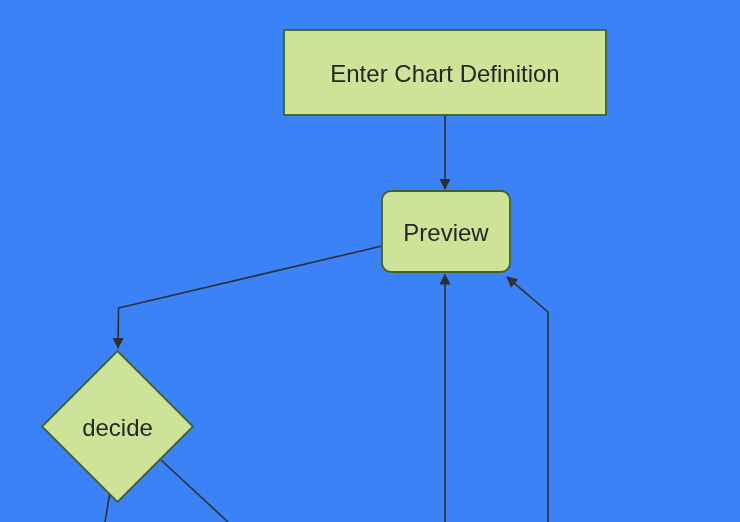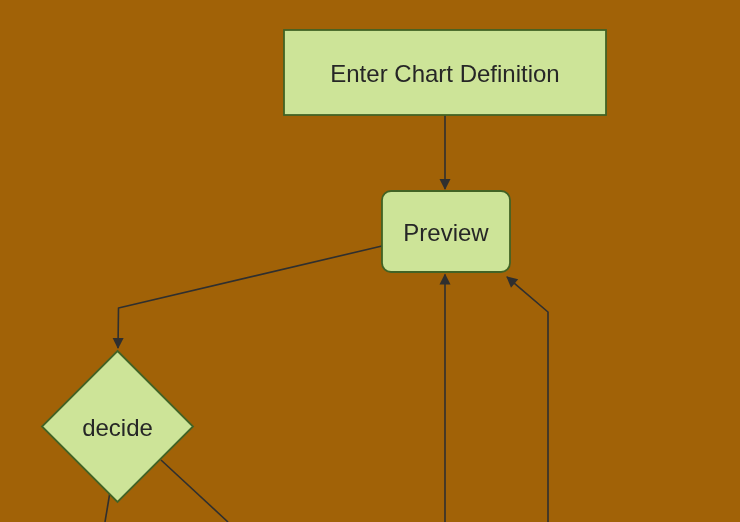--- a/index.html
+++ b/index.html
@@ -8,21 +8,21 @@
     width: 740px;
     height: 522px;
     background: #ffffff;
     overflow: hidden;
     font-family: "Liberation Sans", sans-serif;
   }
   .stage {
     position: relative;
     width: 740px;
     height: 522px;
-    background: #a16207;
+    background: #3b82f6;
   }
   svg { display: block; }
   .edge {
     stroke: #2f2f2f;
     stroke-width: 1.6;
     fill: none;
     stroke-linejoin: round;
   }
   .node-shape {
     fill: #cde498;

